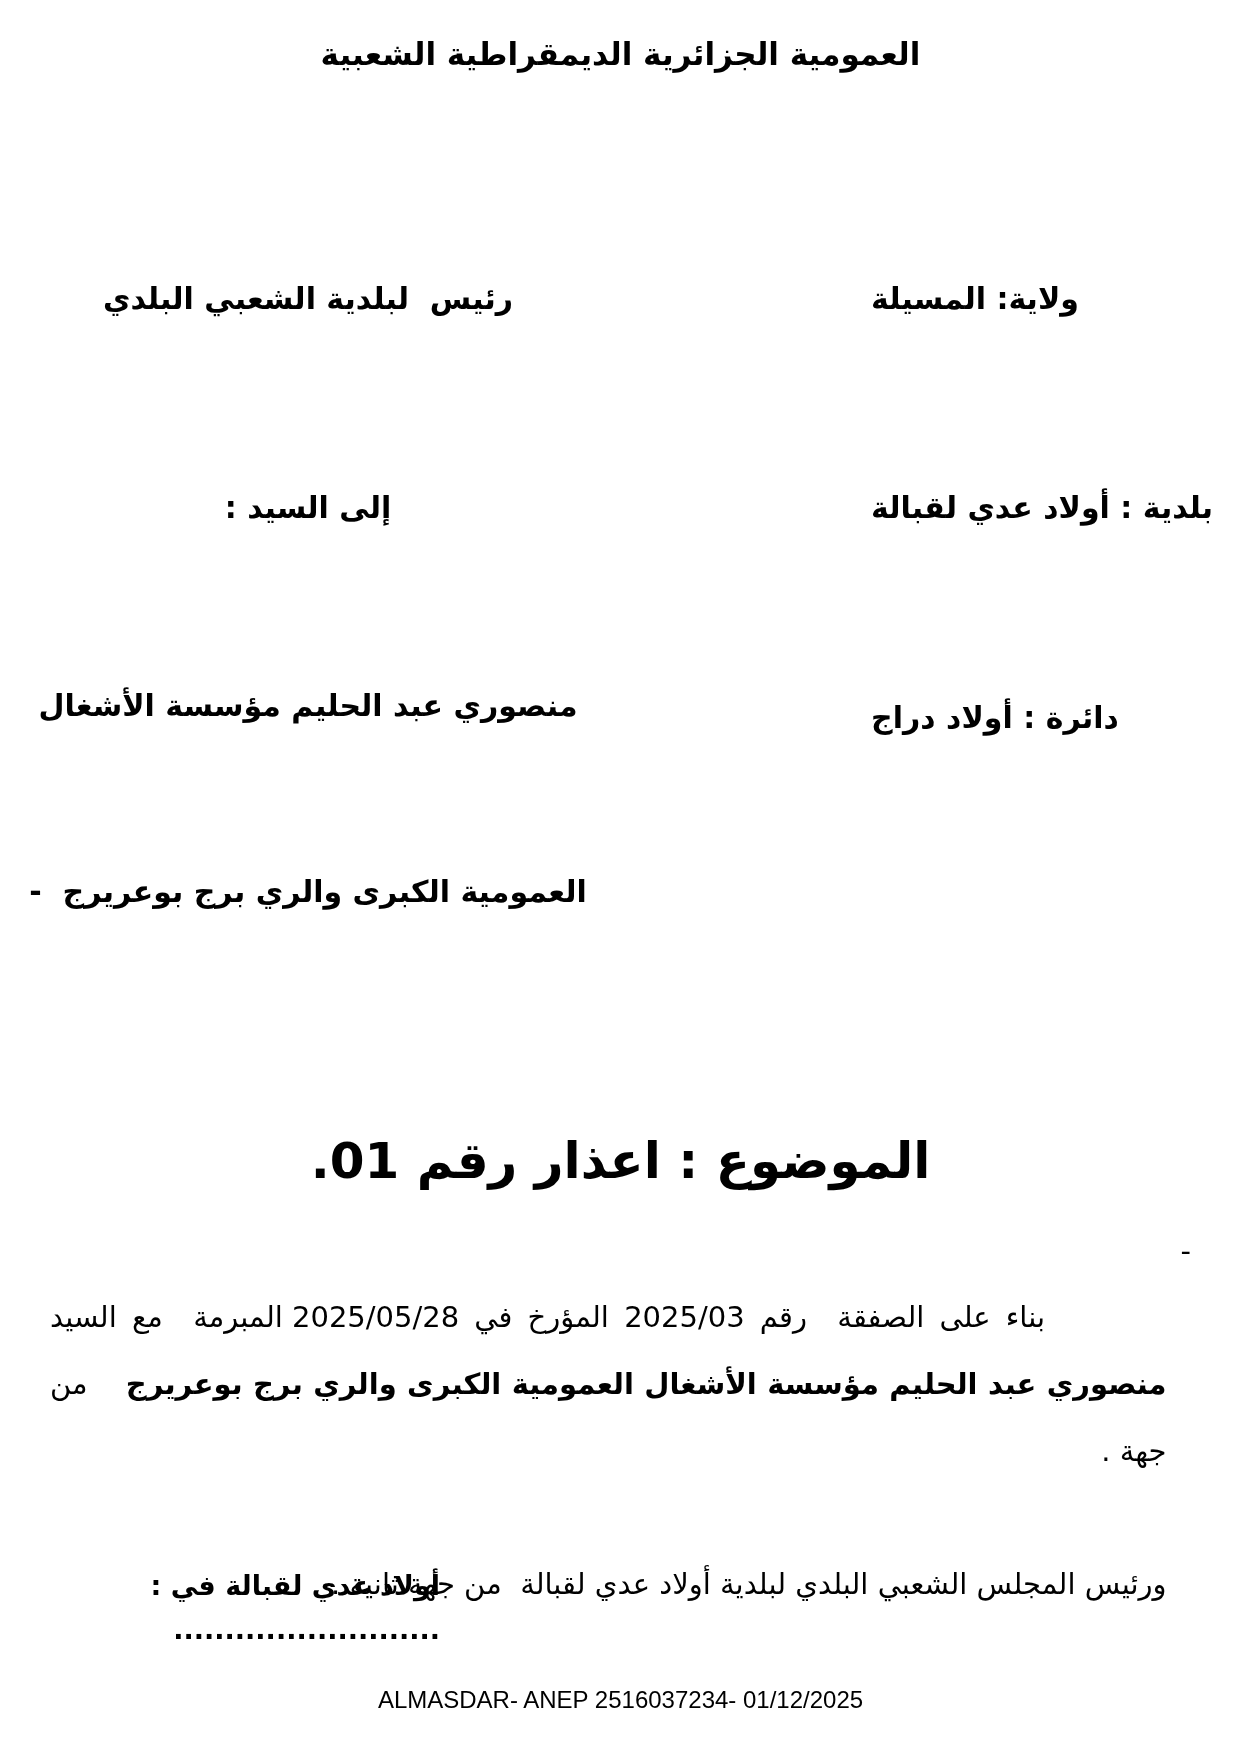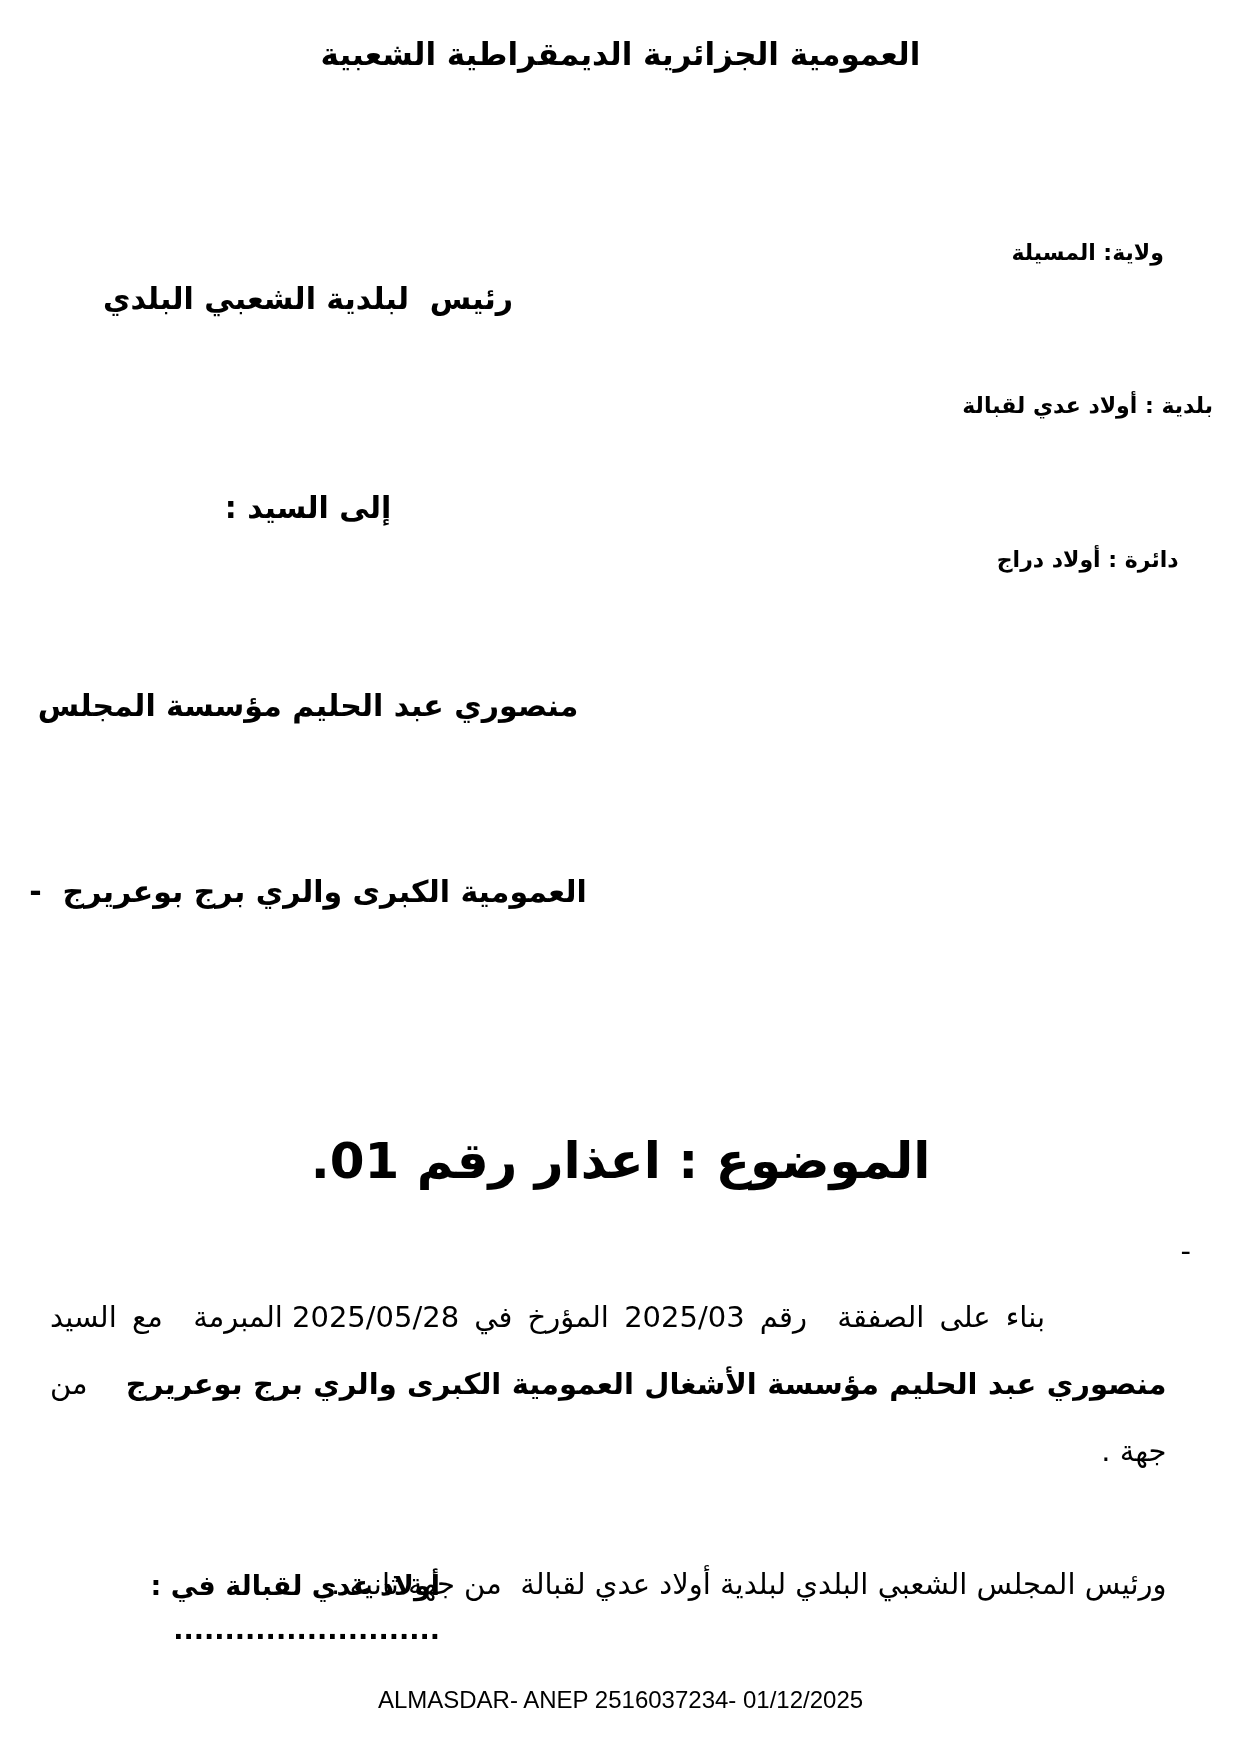--- a/index.html
+++ b/index.html
@@ -22,23 +22,23 @@
     white-space: pre-wrap;
   }
   .header-row {
     display: flex;
     justify-content: space-between;
     align-items: flex-start;
     margin-top: 52px;
     padding: 0 28px;
   }
   .admin-block {
-    text-align: center;
+    text-align: left;
     font-weight: bold;
-    font-size: 22px;
+    font-size: 30px;
     line-height: 2.33;
     white-space: pre-wrap;
   }
   .addressee-block {
     width: 560px;
     text-align: center;
     font-weight: bold;
     font-size: 30px;
     line-height: 2.33;
     white-space: pre-wrap;
@@ -93,21 +93,21 @@
 
   <div class="header-row">
     <div class="admin-block">
       <div>ولاية: المسيلة</div>
       <div>بلدية : أولاد عدي لقبالة</div>
       <div>دائرة : أولاد دراج</div>
     </div>
     <div class="addressee-block">
       <div>رئيس  لبلدية الشعبي البلدي</div>
       <div>إلى السيد :</div>
-      <div class="recipient">منصوري عبد الحليم مؤسسة المجلس</div>
+      <div class="recipient">منصوري عبد الحليم مؤسسة الأشغال</div>
       <div class="recipient">العمومية الكبرى والري برج بوعريرج  -</div>
     </div>
   </div>
 
   <div class="subject-title">الموضوع : اعذار رقم 01.</div>
 
   <div class="body-text">
 
     <div class="bullet">
       <span class="dash">-</span>

